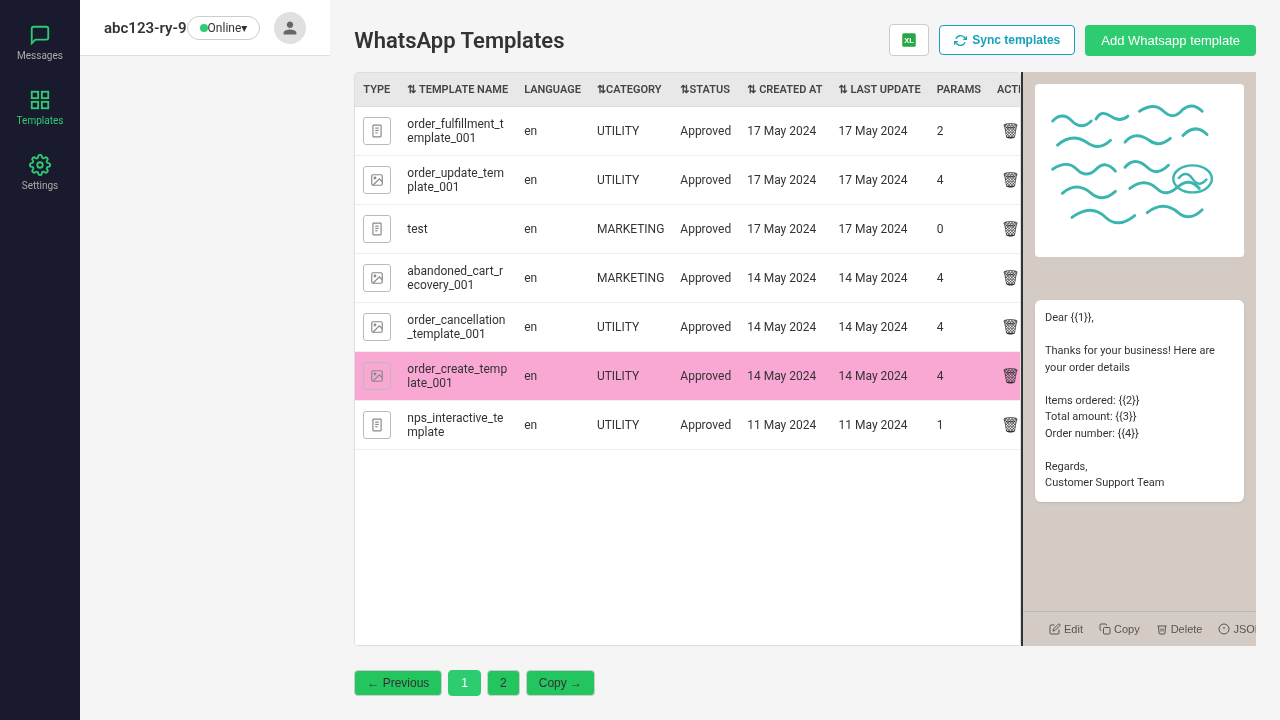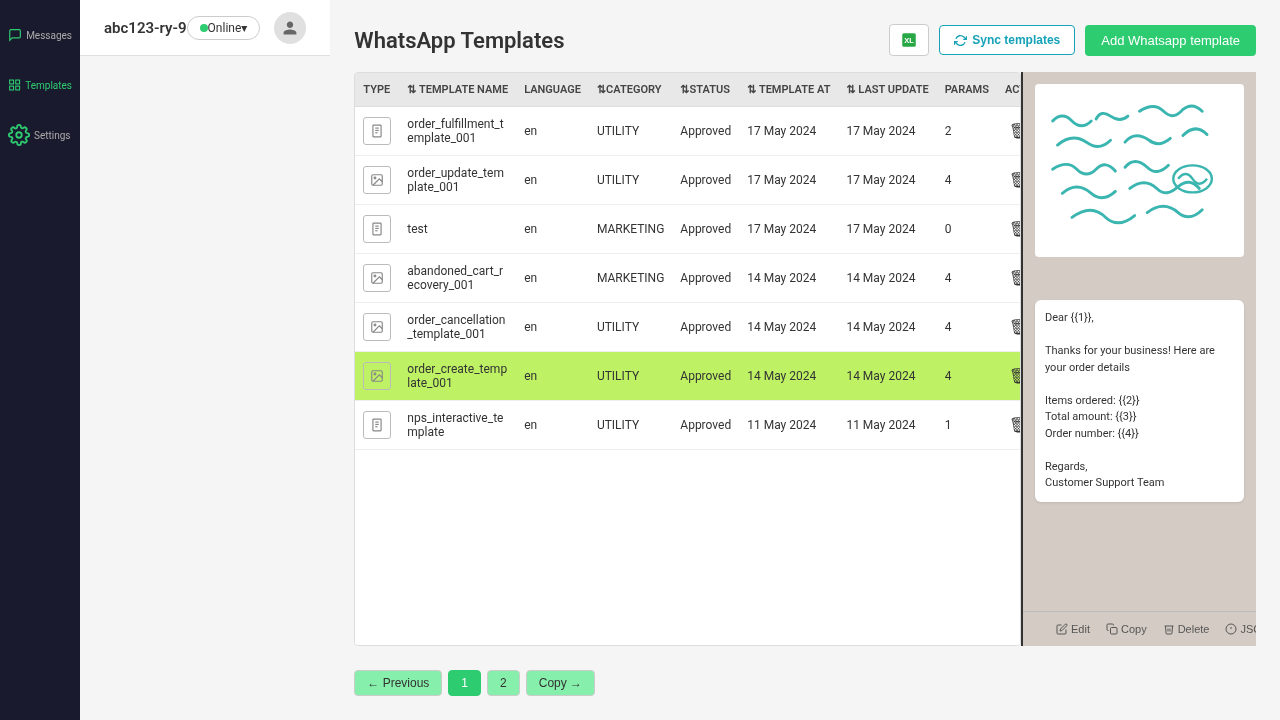--- a/index.html
+++ b/index.html
@@ -10,23 +10,23 @@
       width: 80px;
       background: #1a1a2e;
       display: flex;
       flex-direction: column;
       align-items: center;
       padding-top: 10px;
       flex-shrink: 0;
     }
     .sidebar-item {
       display: flex;
-      flex-direction: row;
-      align-items: center;
-      padding: 14px 8px;
+      flex-direction: column;
+      align-items: center;
+      padding: 14px 1px;
       cursor: pointer;
       width: 100%;
       color: #aaa;
       font-size: 11px;
       gap: 4px;
     }
     .sidebar-item.active {
       color: #2ecc71;
     }
     .sidebar-item svg {
@@ -202,21 +202,21 @@
       color: #444;
       border-bottom: 1px solid #ddd;
       white-space: nowrap;
       font-size: 11px;
     }
     tbody tr {
       border-bottom: 1px solid #eee;
       background: #fff;
       cursor: pointer;
     }
-    tbody tr.selected { background: #bef264; }
+    tbody tr.selected { background: #f9a8d4; }
     tbody td {
       padding: 10px 8px;
       color: #333;
       vertical-align: middle;
     }
     .type-icon {
       width: 28px;
       height: 28px;
       border: 1px solid #bbb;
       border-radius: 3px;
@@ -267,21 +267,21 @@
       font-size: 11px;
       color: #333;
       line-height: 1.5;
       box-shadow: 0 1px 3px rgba(0,0,0,0.1);
       margin-top: 43px;
     }
     .preview-actions {
       display: flex;
       align-items: center;
       gap: 6px;
-      padding: 8px 28px;
+      padding: 8px 21px;
       background: #d4ccc4;
       border-top: 1px solid #bbb;
       flex-shrink: 0;
     }
     .preview-action-btn {
       display: flex;
       align-items: center;
       gap: 3px;
       background: none;
       border: none;
@@ -295,21 +295,21 @@
     .pagination {
       display: flex;
       align-items: center;
       gap: 6px;
       margin-top: 8px;
     }
     .page-btn {
       padding: 5px 12px;
       border: 1px solid #ccc;
       border-radius: 4px;
-      background: #86efac;
+      background: #22c55e;
       cursor: pointer;
       font-size: 12px;
       color: #333;
     }
     .page-btn.active {
       background: #2ecc71;
       color: #fff;
       border-color: #2ecc71;
     }
 
@@ -394,21 +394,21 @@
 
       <div class="table-wrapper">
         <table>
           <thead>
             <tr>
               <th>TYPE</th>
               <th style="cursor:pointer">⇅ TEMPLATE NAME</th>
               <th>LANGUAGE</th>
               <th style="cursor:pointer">⇅CATEGORY</th>
               <th style="cursor:pointer">⇅STATUS</th>
-              <th style="cursor:pointer">⇅ TEMPLATE AT</th>
+              <th style="cursor:pointer">⇅ CREATED AT</th>
               <th style="cursor:pointer">⇅ LAST UPDATE</th>
               <th>PARAMS</th>
               <th>ACTIONS</th>
             </tr>
           </thead>
           <tbody id="table-body">
           <tr>
       <td>
                   <div class="type-icon">
           <svg width="14" height="14" viewBox="0 0 24 24" fill="none" stroke="#888" stroke-width="2">

